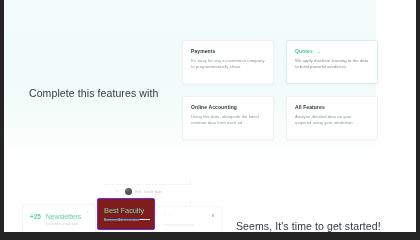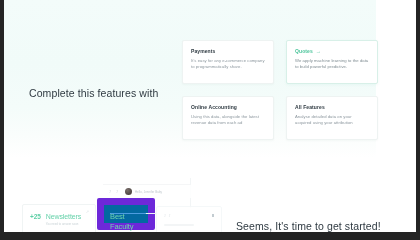--- a/index.html
+++ b/index.html
@@ -217,22 +217,22 @@
     color: #d6dee1;
     line-height: 4px;
   }
 
   .widget-faculty {
     position: absolute;
     left: 93px;
     top: 40px;
     width: 58px;
     height: 32px;
-    background: #0369a1;
-    border: 7px solid #6d28d9;
+    background: #7f1d1d;
+    border: 1px solid #6d28d9;
     border-radius: 2px;
     box-sizing: border-box;
     padding: 7px 6px 0 6px;
   }
   .wf-title {
     font-size: 7.5px;
     font-weight: 500;
     color: #6fd4ae;
     line-height: 10px;
     letter-spacing: -0.1px;

